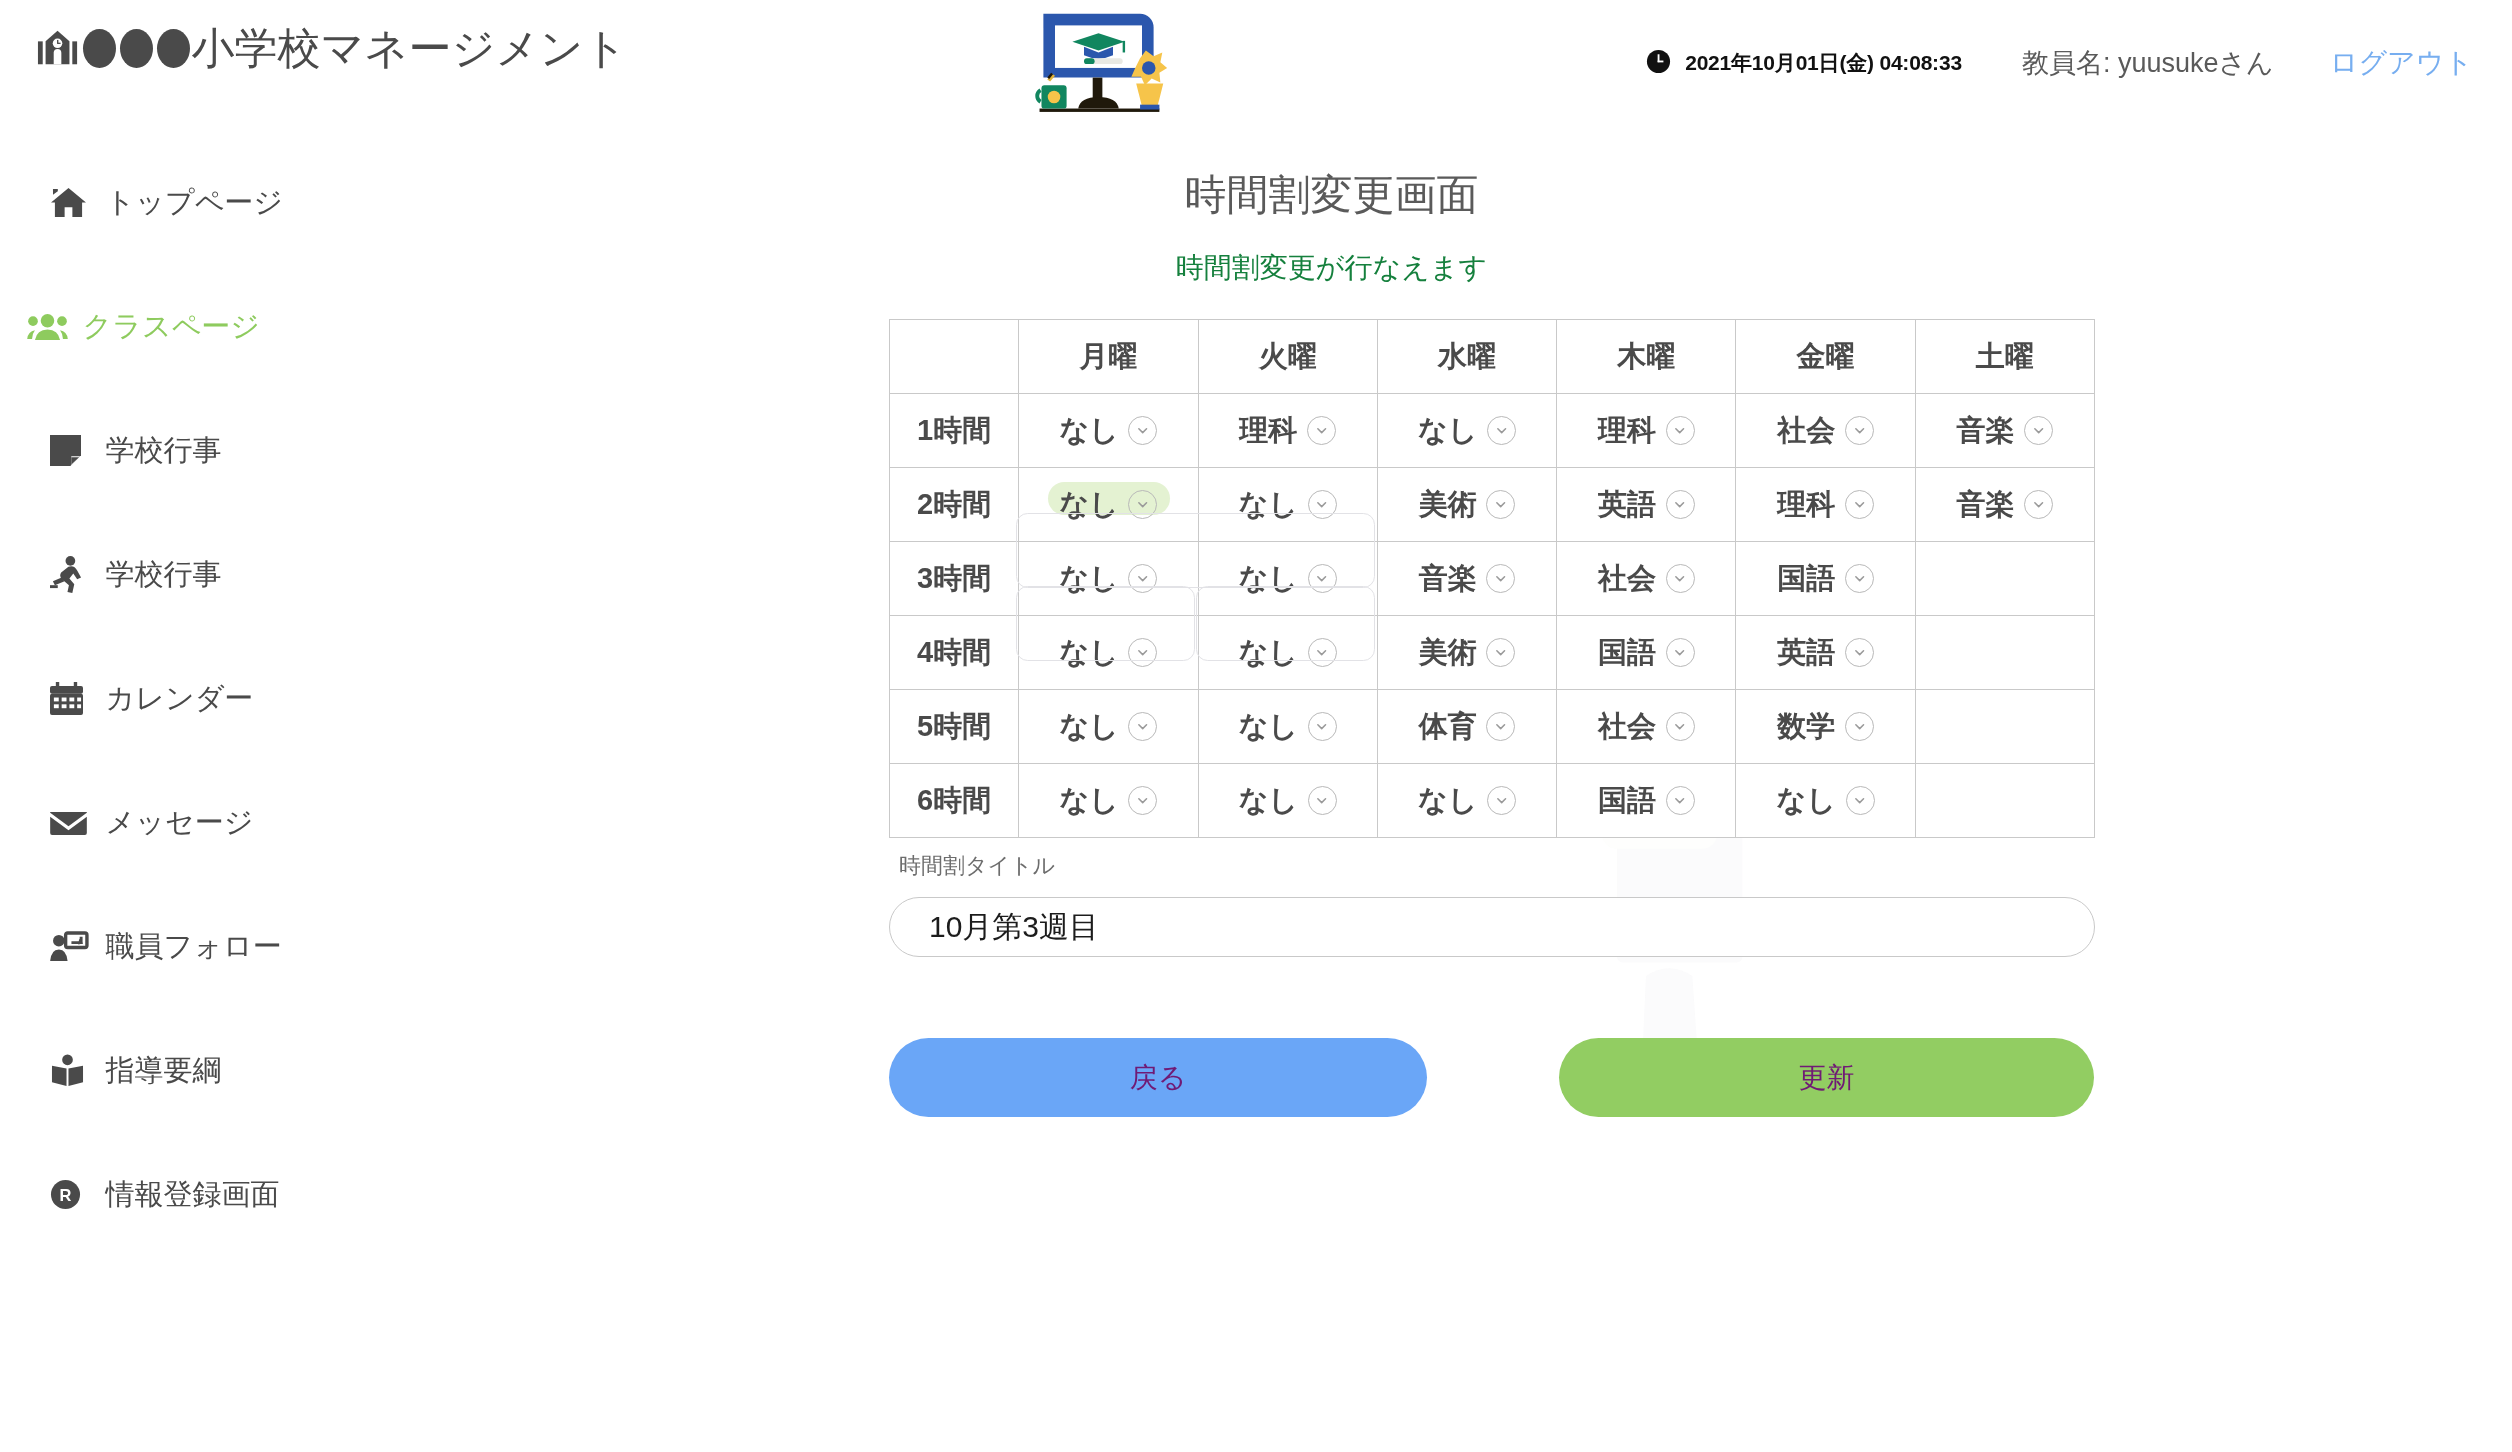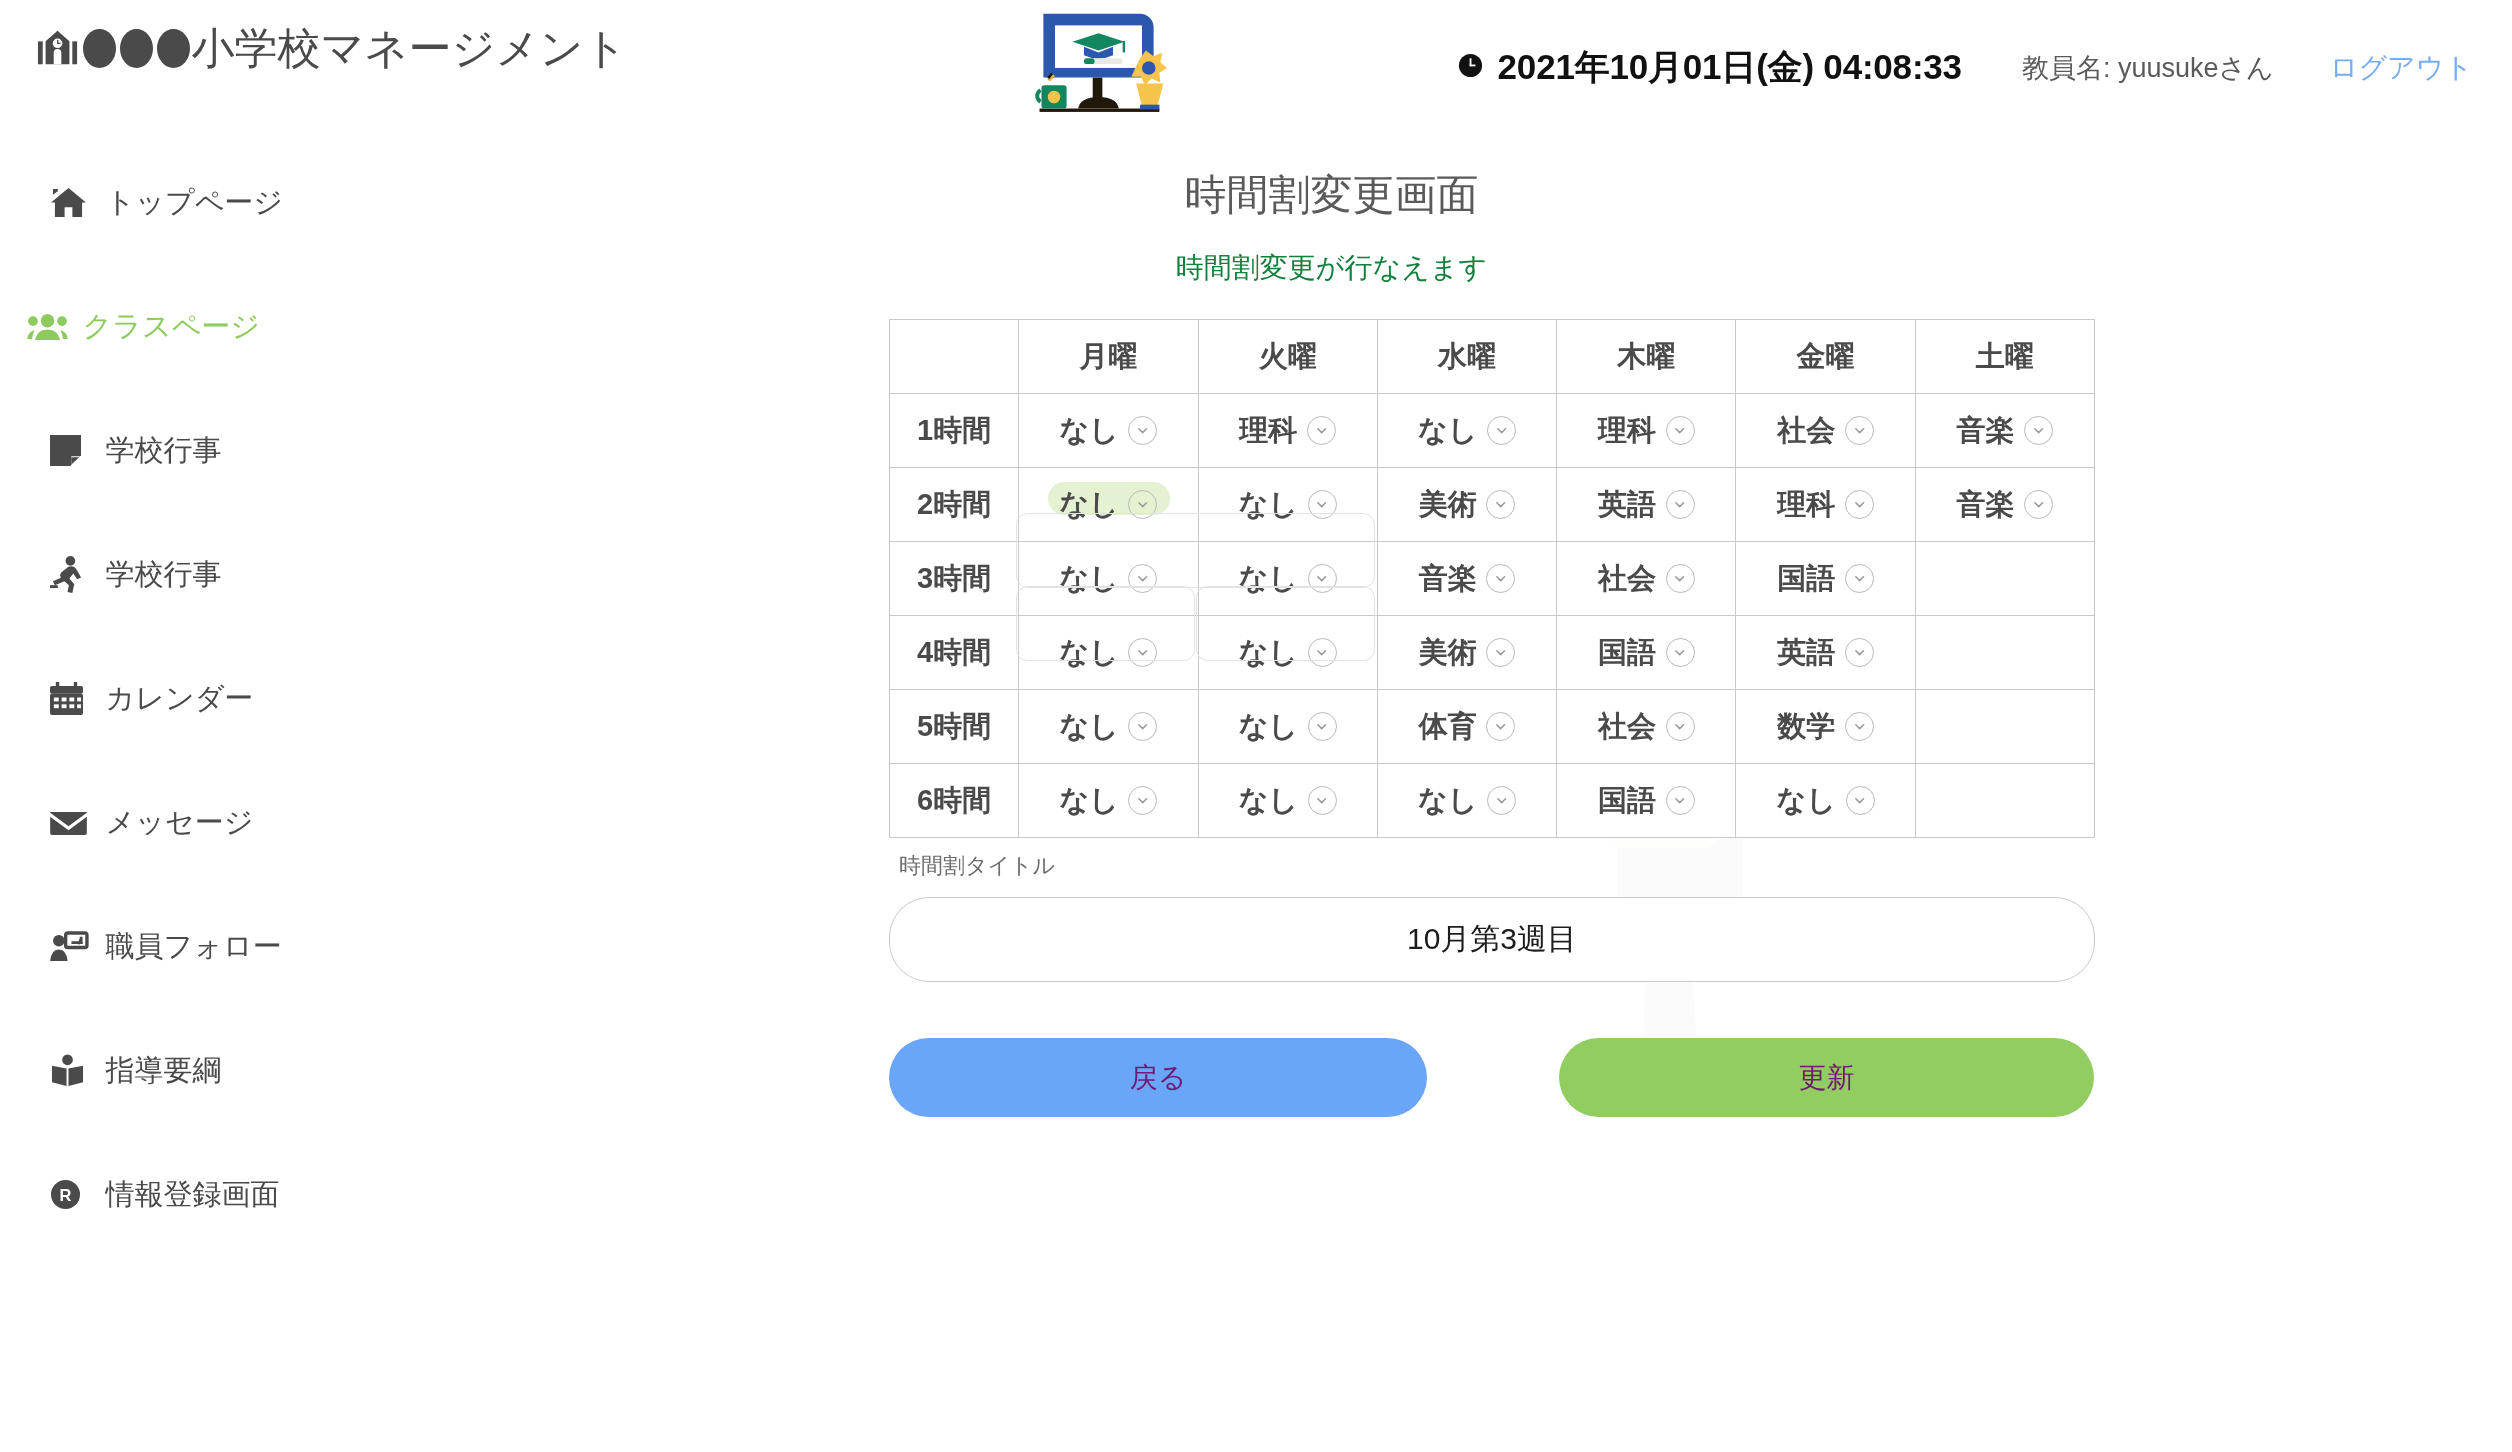--- a/index.html
+++ b/index.html
@@ -40,21 +40,21 @@
     width: 145px; height: 116px;
   }
 
   .header-right {
     position: absolute; right: 39px; top: 44px;
     display: flex; align-items: center; gap: 0px;
     white-space: nowrap;
   }
   .clock-wrap { display: flex; align-items: center; gap: 13.5px; }
   .datetime {
-    font-size: 35px; font-weight: bold; color: #111111;
+    font-size: 21px; font-weight: bold; color: #111111;
     white-space: nowrap; letter-spacing: -0.2px;
   }
   .teacher {
     font-size: 27px; color: #5a5a5a; margin-left: 60px;
     white-space: nowrap;
   }
   .logout {
     font-size: 28px; color: #77aef0; margin-left: 56px;
     text-decoration: none; cursor: pointer; white-space: nowrap;
   }
@@ -132,24 +132,24 @@
     position: absolute; pointer-events: none; z-index: 1; opacity: 0.5;
   }
 
   
   .field-label {
     position: absolute; left: 397px; top: 851px;
     font-size: 22px; color: #6d6d6d;
   }
   .title-input {
     position: absolute; left: 387px; top: 897px;
-    width: 1206px; height: 85px;
+    width: 1206px; height: 60px;
     border: 1px solid #c9c9c9; border-radius: 40px;
     font-size: 30px; color: #1c1c1c; padding: 0 39px;
-    background: #ffffff; font-family: inherit; outline: none; text-align: center;
+    background: #ffffff; font-family: inherit; outline: none;
   }
 
   .btn {
     position: absolute; top: 1038px; height: 79px;
     border: none; border-radius: 40px;
     color: #701a75; font-size: 28px; font-family: inherit;
     cursor: pointer; display: flex; align-items: center; justify-content: center;
   }
   .btn-back { left: 387px; width: 538px; background: #6aa6f7; }
   .btn-update { left: 1057px; width: 535px; background: #92cd62; }

